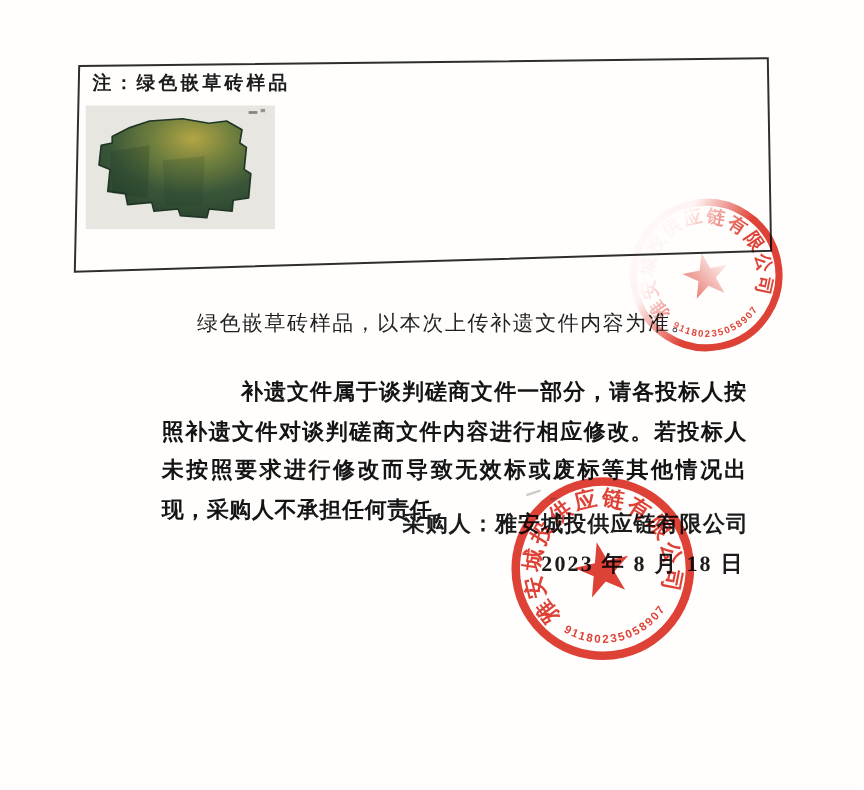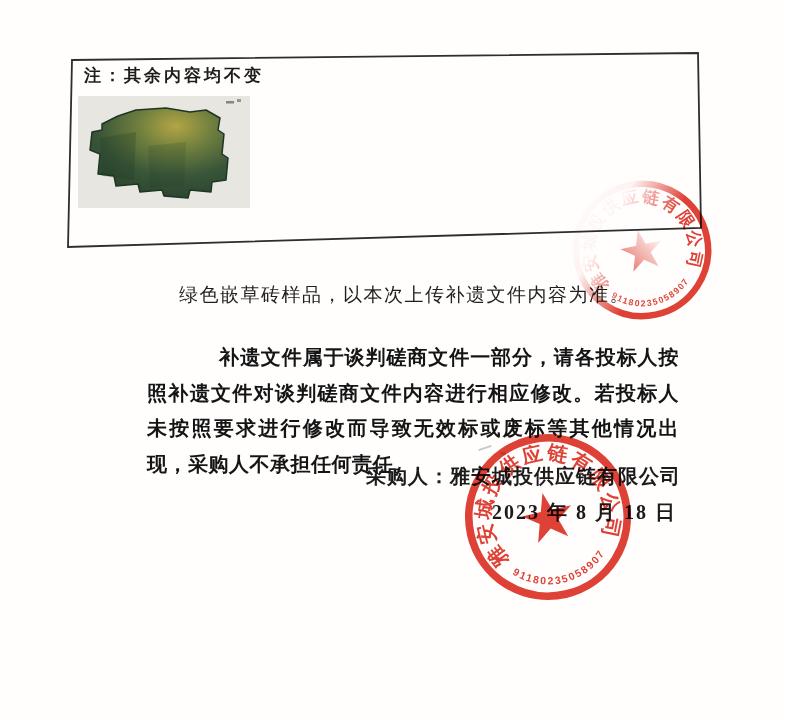--- a/index.html
+++ b/index.html
@@ -58,21 +58,21 @@
 </style>
 </head>
 <body>
 
 <div class="page">
 
   <svg class="note-box-svg" width="785" height="718" viewBox="0 0 785 718">
     <path d="M 72 60 L 698 53 L 701 228 L 68 247 Z" fill="none" stroke="#2e2e2e" stroke-width="1.8"></path>
   </svg>
 
-  <div class="note-label">注：其余内容均不变</div>
+  <div class="note-label">注：绿色嵌草砖样品</div>
 
   <div class="photo">
     <svg width="172" height="112" viewBox="0 0 172 112">
       <defs>
         <radialGradient id="brickGrad" cx="0.62" cy="0.2" r="0.9">
           <stop offset="0" stop-color="#b3a544"></stop>
           <stop offset="0.3" stop-color="#6f7f3e"></stop>
           <stop offset="0.62" stop-color="#3a5639"></stop>
           <stop offset="1" stop-color="#26402b"></stop>
         </radialGradient>

